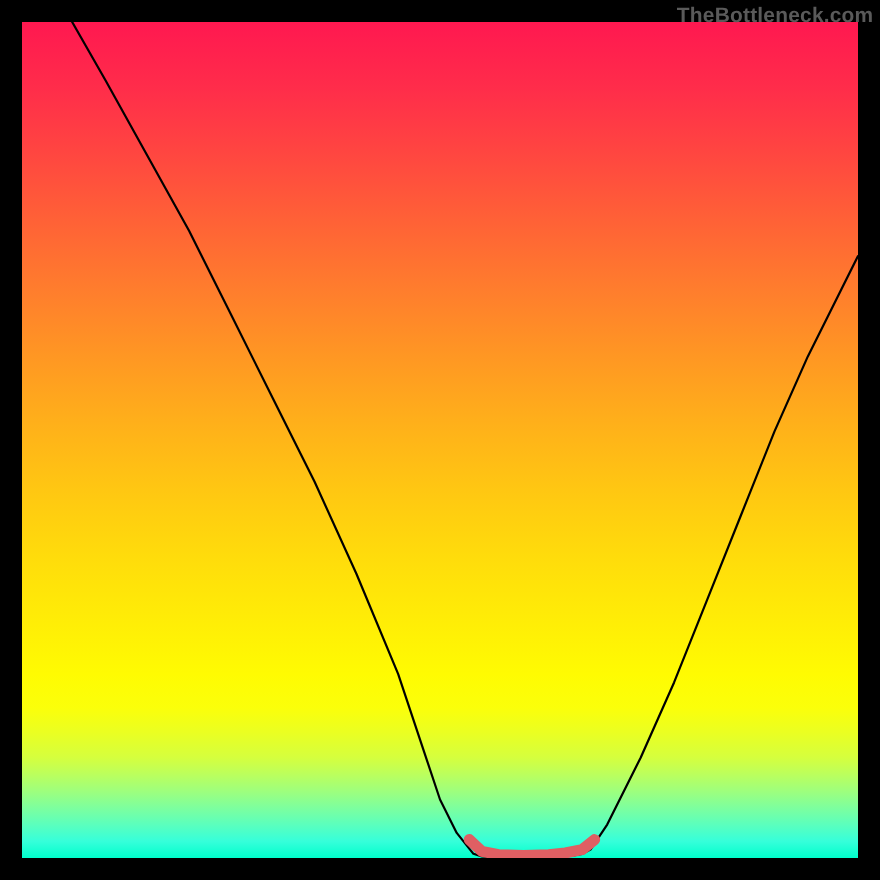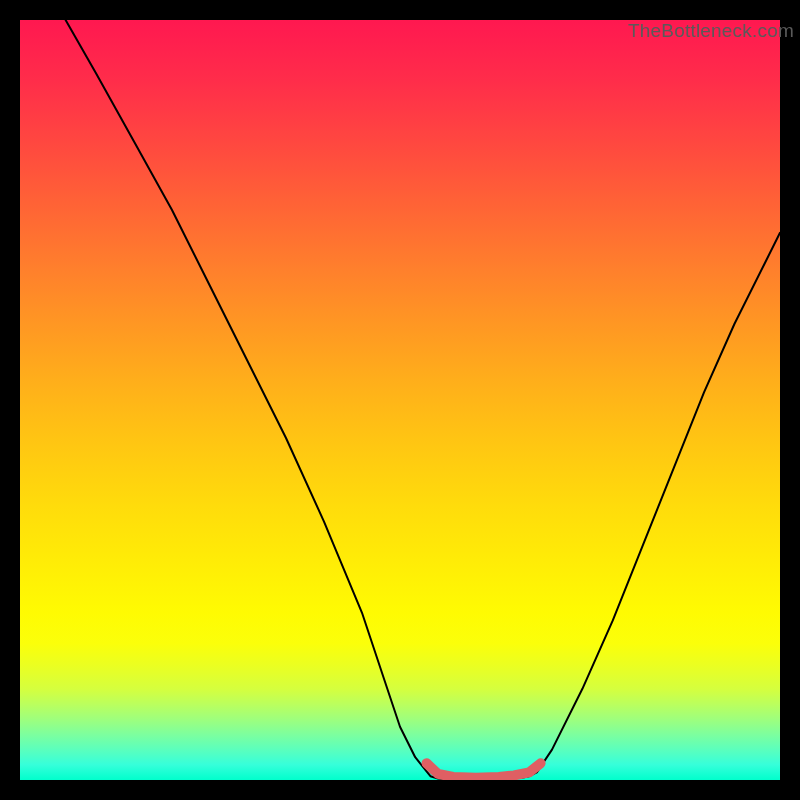--- a/index.html
+++ b/index.html
@@ -43,25 +43,25 @@
       #bbff5d 90%,
       #9eff7d 92%,
       #7dff9e 94%,
       #5bffbd 96%,
       #36ffda 98%,
       #00ffcc 100%
     );
   }
   .watermark {
     position: absolute;
-    top: 20px;
+    top: 4px;
     right: 6px;
     color: #5a5a5a;
     font-size: 19px;
-    font-weight: 400;
+    font-weight: 700;
     letter-spacing: 0.2px;
     z-index: 10;
   }
   svg.curves {
     position: absolute;
     top: 0;
     left: 0;
     width: 760px;
     height: 760px;
   }

